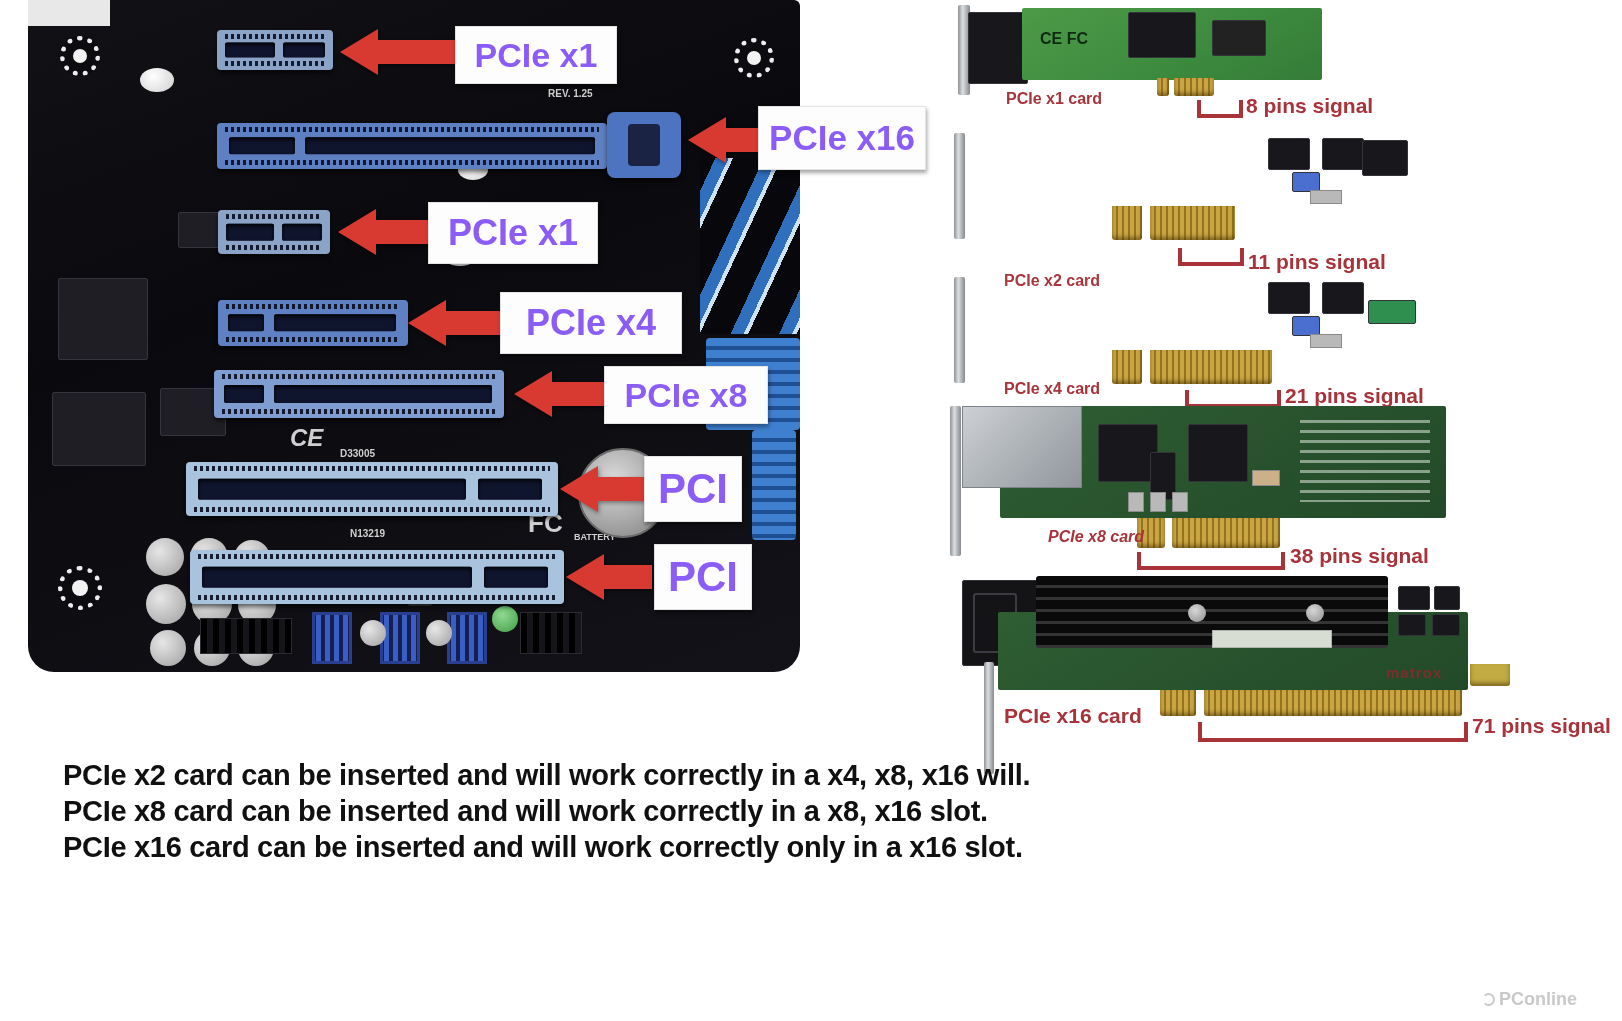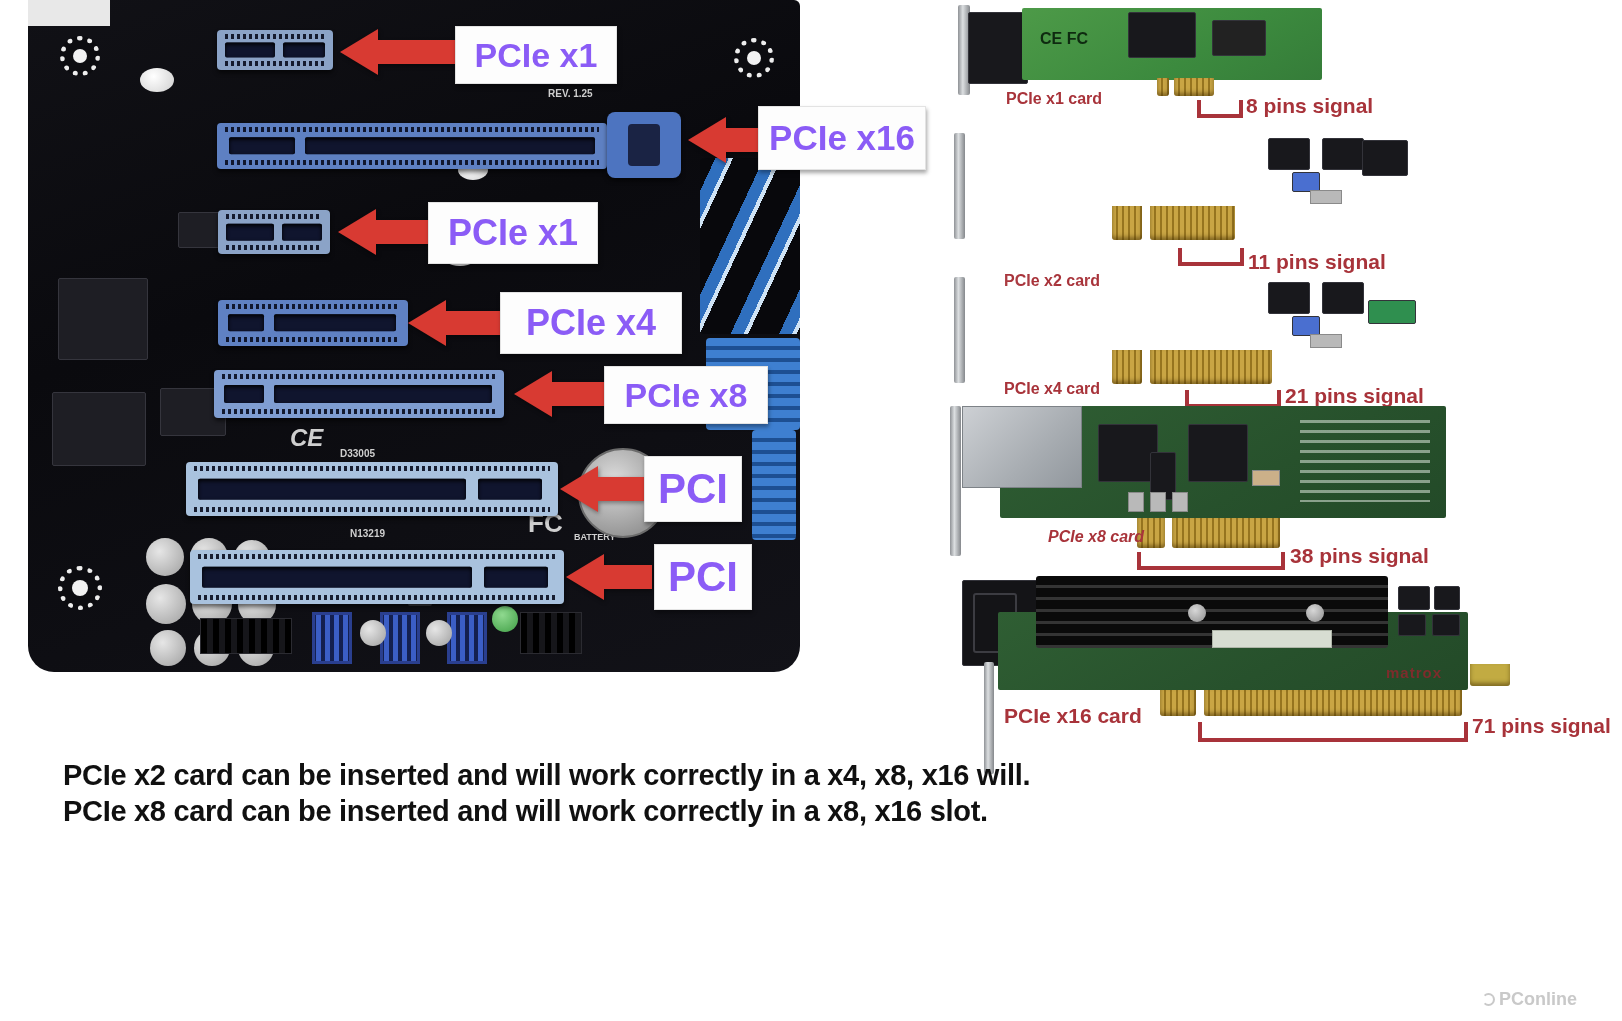--- a/index.html
+++ b/index.html
@@ -305,20 +305,21 @@
     <div class="gold" style="left:1204px;top:690px;width:258px;height:26px;"></div>
     <div class="gold" style="left:1470px;top:664px;width:40px;height:22px;background:#c2ab42;"></div>
     <div class="cardlbl" style="left:1004px;top:704px;font-size:21px;">PCIe x16 card</div>
     <div class="pinsbr" style="left:1198px;top:722px;width:262px;height:16px;"></div>
     <div class="pinstx" style="left:1472px;top:714px;">71 pins signal</div>
   </div>
 
   <div class="notes">
     <div>PCIe x2 card can be inserted and will work correctly in a x4, x8, x16 will.</div>
     <div>PCIe x8 card can be inserted and will work correctly in a x8, x16 slot.</div>
+    <div>PCIe x16 card can be inserted and will work correctly only in a x16 slot.</div>
   </div>
 
   <div class="wm">
     <span class="wmdot"></span>
     <span>PConline</span>
   </div>
 
 </div>
 
 </body></html>

